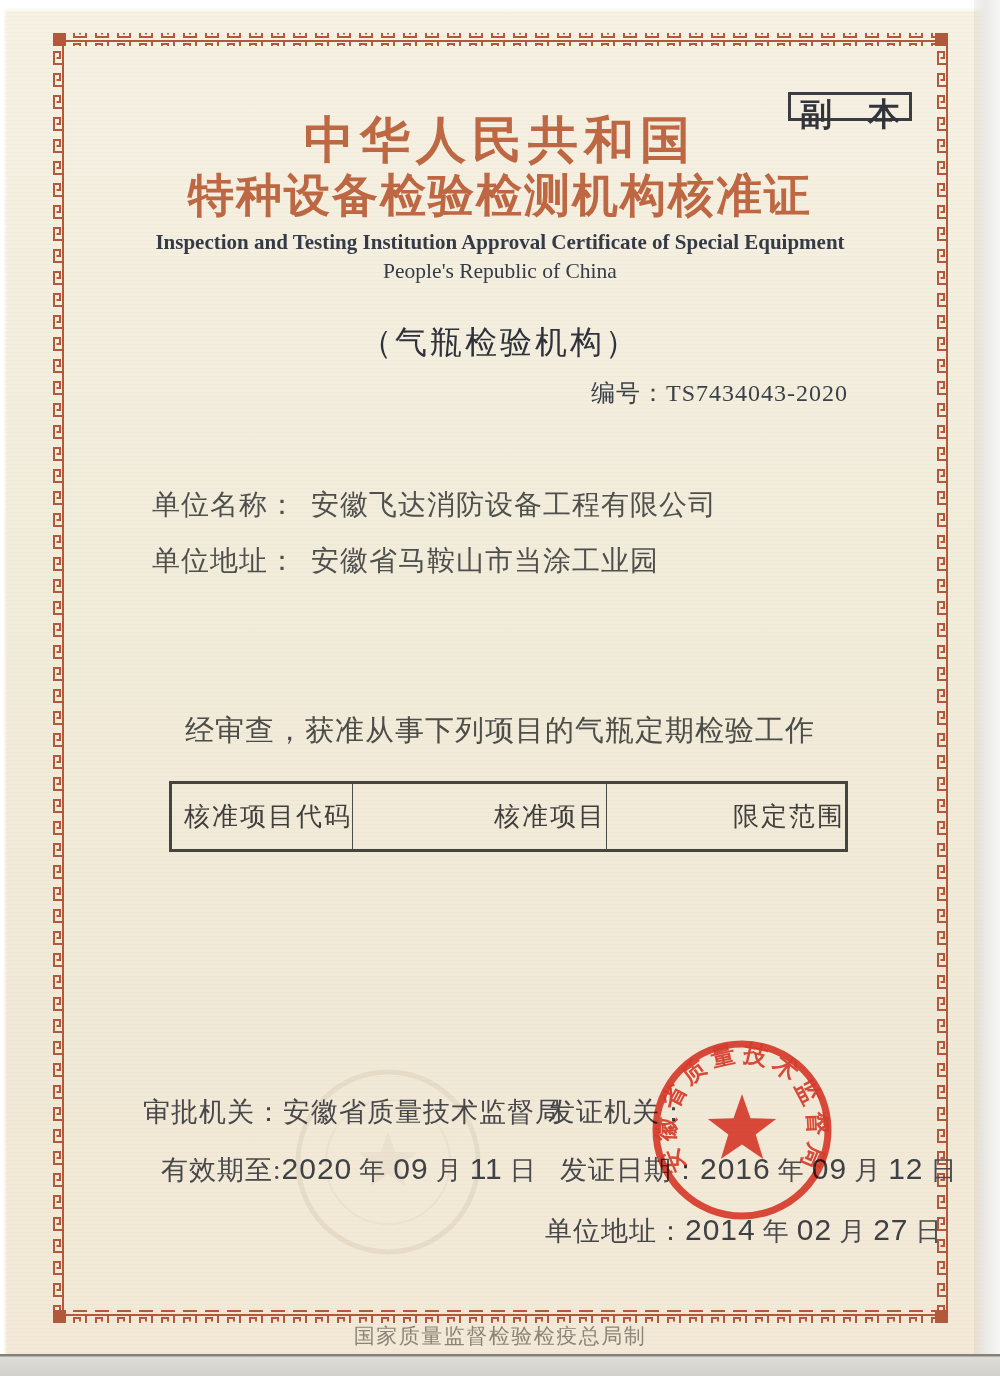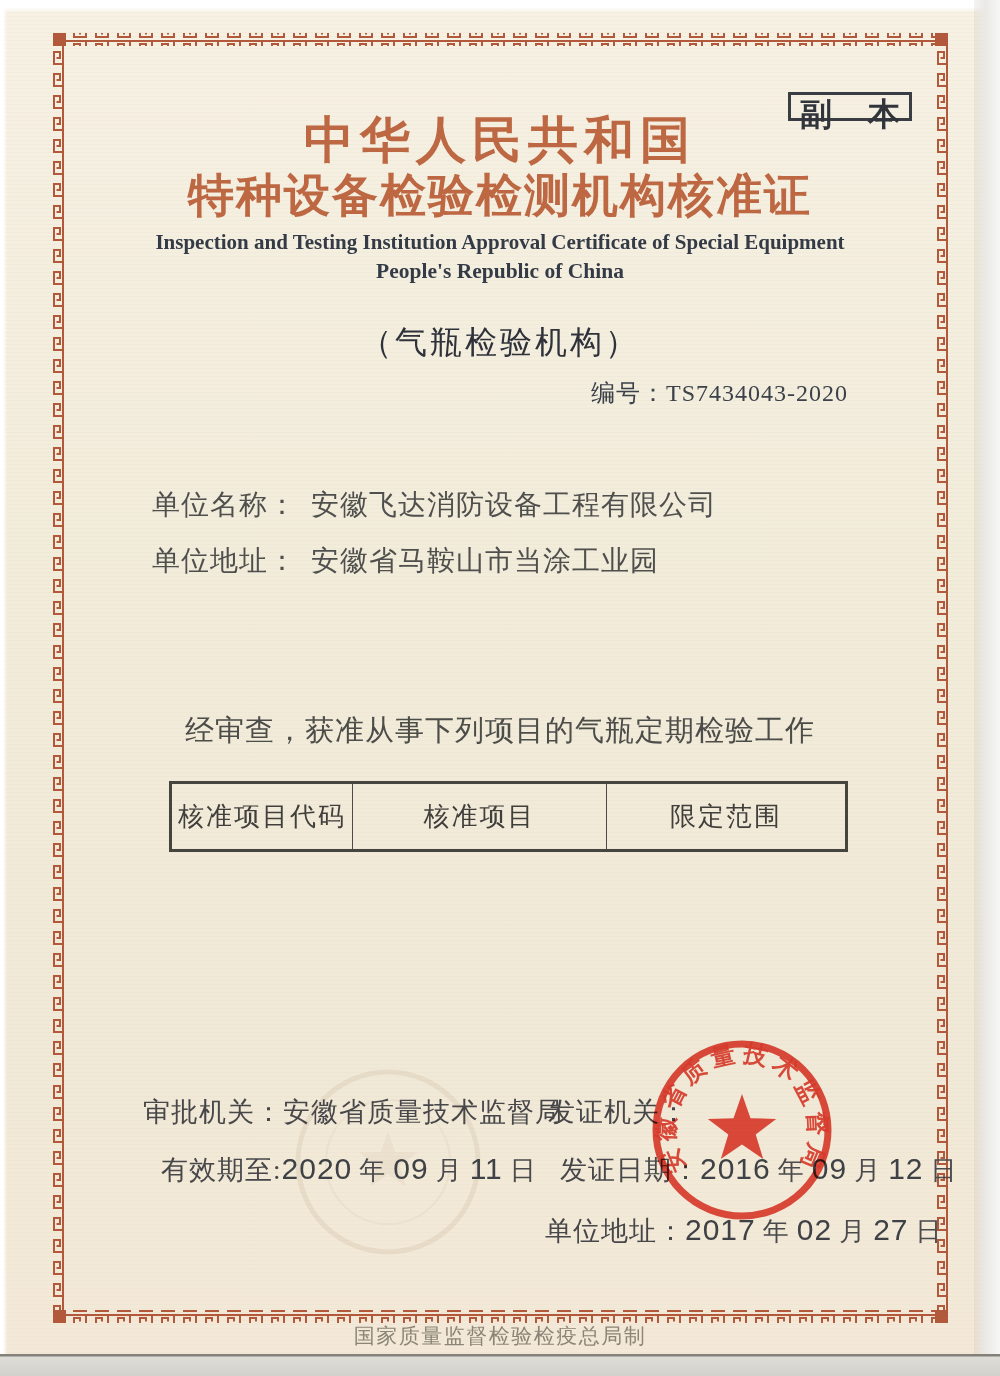--- a/index.html
+++ b/index.html
@@ -20,32 +20,32 @@
   .edge-bottom{left:0;bottom:0;width:100%;height:22px;background:linear-gradient(180deg,#83817a 0px,#83817a 2px,#dedcd7 3px,#d3d1cc 100%);}
   
   .copy-box{
     left:788px;top:92px;width:124px;height:29px;box-sizing:border-box;
     border:3px solid #3a3d43;color:#31343b;
     font-size:32px;line-height:39px;text-align:center;word-spacing:28px;font-weight:600;
   }
   .title-cn1{top:113px;font-size:50px;font-weight:bold;color:#bd6843;letter-spacing:6px;line-height:1.1;}
   .title-cn2{top:171px;font-size:46px;font-weight:bold;color:#bd6843;letter-spacing:2px;line-height:1.1;}
   .title-en1{top:230px;font-size:21px;font-weight:bold;color:#343b47;letter-spacing:0px;line-height:1.2;}
-  .title-en2{top:259px;font-size:21.5px;font-weight:bold;color:#343b47;line-height:1.2;}
+  .title-en2{top:259px;font-size:21.5px;font-weight:normal;color:#343b47;line-height:1.2;}
   .subtitle{top:325px;font-size:32px;color:#2f323a;letter-spacing:3px;line-height:1.1;}
   .serial{top:377px;left:448px;width:400px;text-align:right;font-size:24px;color:#3b4049;letter-spacing:1px;}
   .field{left:152px;font-size:28px;color:#4f4f4d;letter-spacing:1px;line-height:1.15;}
   .field .val{margin-left:14px;}
   .field-name{top:489px;}
   .field-addr{top:545px;}
   .statement{left:185px;top:714px;font-size:29px;color:#4c4c49;letter-spacing:1px;line-height:1.15;}
   
   .tbl{left:169px;top:781px;border-collapse:collapse;table-layout:fixed;background:transparent;}
   .tbl th,.tbl td{
-    border:1.5px solid #4c4b45;font-weight:normal;text-align:center;vertical-align:middle;
+    border:1.5px solid #4c4b45;font-weight:normal;text-align:right;vertical-align:middle;
     font-size:26px;color:#403f3b;letter-spacing:2px;padding:0;
   }
   .tbl{border:3px solid #45443e;}
   .tbl th{height:65px;}
   .tbl td{height:70px;color:#454441;}
   
   .flabel{font-size:27px;color:#47474a;letter-spacing:1px;}
   .f-approval{left:143px;top:1094px;}
   .f-issuer{left:548px;top:1094px;}
   .date-line{white-space:nowrap;}
@@ -138,21 +138,21 @@
     <span>有效期至:</span><span class="num">2020</span><span class="unit">年</span><span class="num">09</span><span class="unit">月</span><span class="num">11</span><span class="unit">日</span>
   </div>
 
   <div class="abs flabel f-issuer">
     <span>发证机关：</span>
   </div>
   <div class="abs flabel f-issue date-line">
     <span>发证日期：</span><span class="num">2016</span><span class="unit">年</span><span class="num">09</span><span class="unit">月</span><span class="num">12</span><span class="unit">日</span>
   </div>
   <div class="abs flabel f-addition date-line">
-    <span>单位地址：</span><span class="num">2017</span><span class="unit">年</span><span class="num">02</span><span class="unit">月</span><span class="num">27</span><span class="unit">日</span>
+    <span>单位地址：</span><span class="num">2014</span><span class="unit">年</span><span class="num">02</span><span class="unit">月</span><span class="num">27</span><span class="unit">日</span>
   </div>
 
   <svg class="abs seal-svg" width="228" height="228" viewBox="-114 -114 228 228" aria-hidden="true">
     <circle r="86" fill="none" stroke="#df2b1c" stroke-width="7" stroke-opacity="0.92"></circle>
     <polygon fill="#df2b1c" fill-opacity="0.92" points="0,-36 8.5,-11.7 34.2,-11.1 13.7,4.5 21.2,29.1 0,14.4 -21.2,29.1 -13.7,4.5 -34.2,-11.1 -8.5,-11.7"></polygon>
     <path id="sealarc" d="M -53 42 A 67.8 67.8 0 1 1 53 42" fill="none"></path>
     <text font-size="24" fill="#df2b1c" fill-opacity="0.92" letter-spacing="5.5" style="font-family:'Liberation Serif','DejaVu Serif',serif;font-weight:bold;">
       <textPath href="#sealarc" startOffset="50%" text-anchor="middle">安徽省质量技术监督局</textPath>
     </text>
   </svg>

